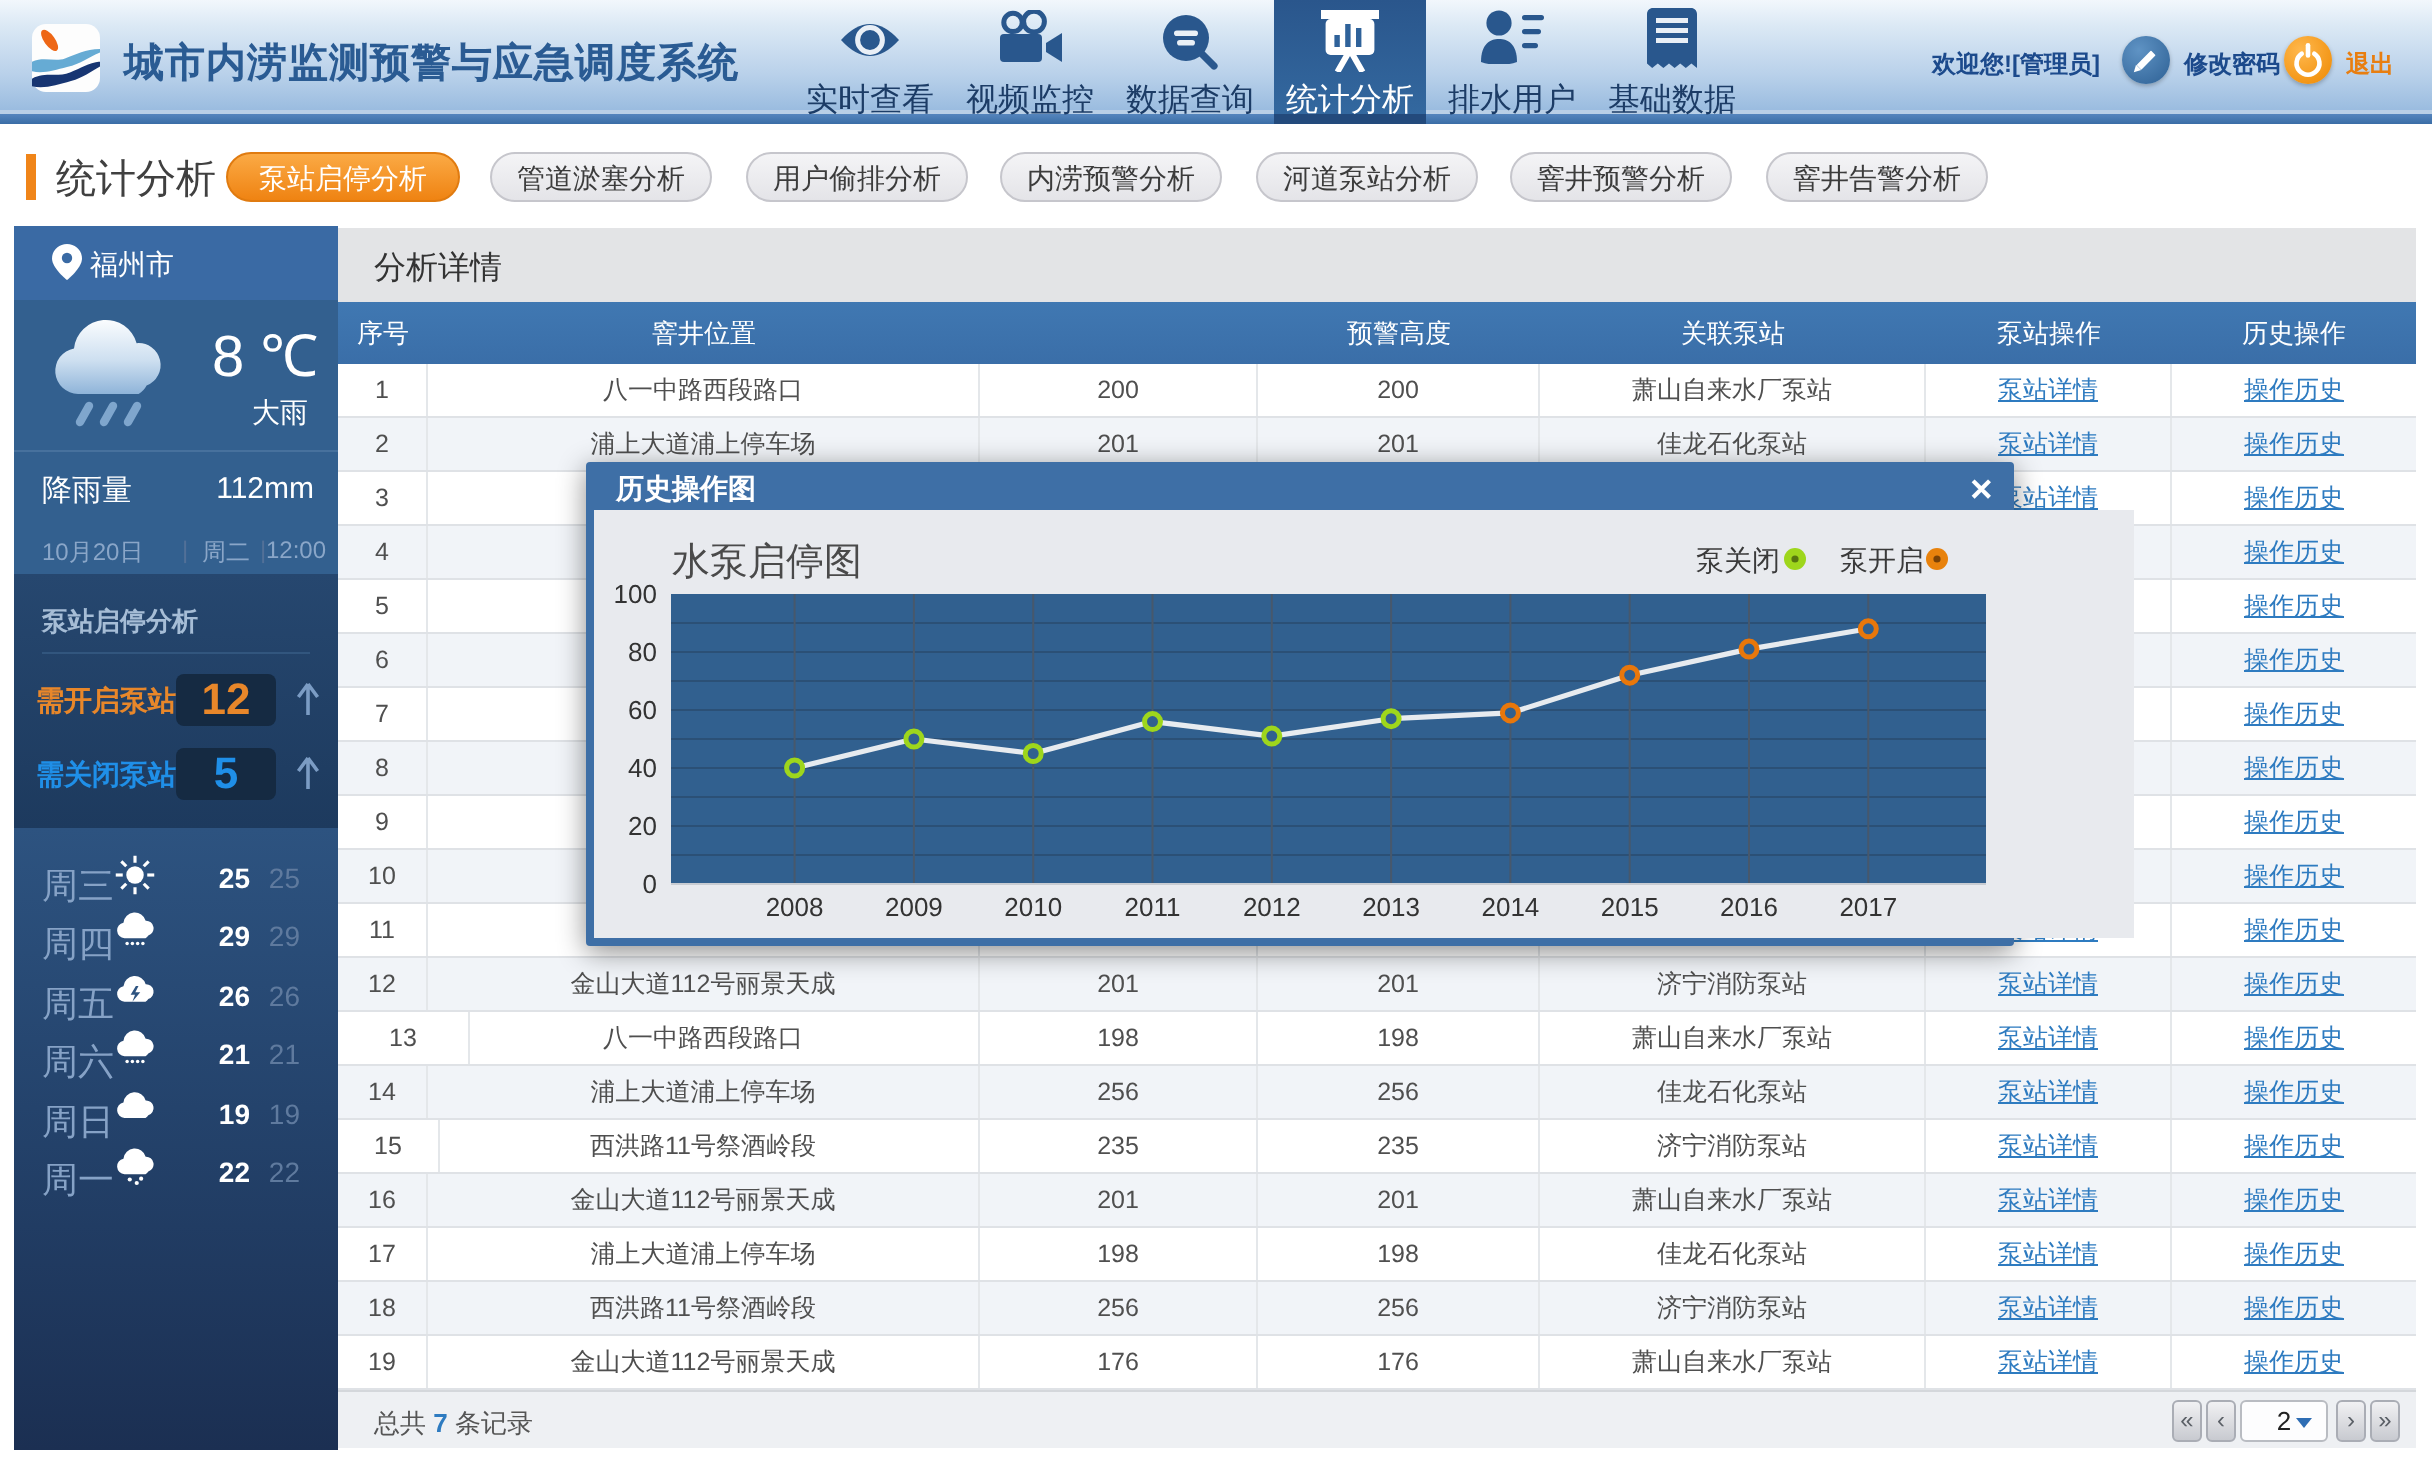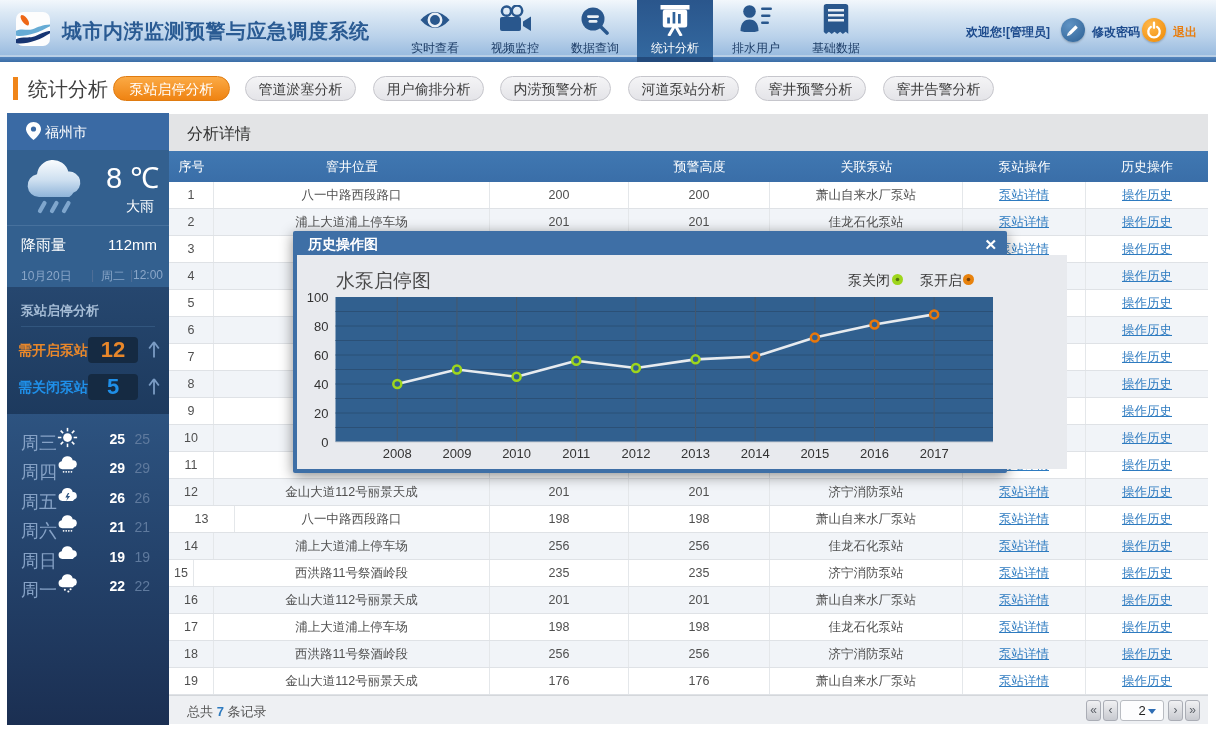--- a/index.html
+++ b/index.html
@@ -9,21 +9,21 @@
 
 
 #header { position:absolute; left:0; top:0; width:1216px; height:62px;
   background:linear-gradient(#f2f7fc 0%, #dce9f5 20%, #b9d1ea 60%, #99bbdf 90%, #96b8dc 100%); }
 #header .botline1 { position:absolute; left:0; top:55px; width:1216px; height:2px; background:#b9cfe6; }
 #header .botline2 { position:absolute; left:0; top:57px; width:1216px; height:5px;
   background:linear-gradient(#5585bd, #3a6da6); }
 #logo { position:absolute; left:16px; top:12px; width:34px; height:34px; }
 #title { position:absolute; left:62px; top:18px; font-size:20px; font-weight:bold; color:#2a5b93; letter-spacing:0.5px;}
 .navitem { position:absolute; top:0; width:80px; height:57px; text-align:center; }
-.navitem .nlabel { position:absolute; left:0; right:0; top:40px; font-size:12px; color:#1c3c66; }
+.navitem .nlabel { position:absolute; left:0; right:0; top:40px; font-size:16px; color:#1c3c66; }
 .navitem svg { position:absolute; left:50%; transform:translateX(-50%); top:8px; }
 .navitem.active { background:linear-gradient(#2a568c,#33689f); }
 .navitem.active::after { content:""; position:absolute; left:0; top:57px; width:100%; height:5px; background:#234a7c; }
 .navitem.active .nlabel { color:#fff; }
 #welcome { position:absolute; top:24px; left:966px; font-size:12px; color:#1c4a8c; font-weight:bold;}
 .cicon { position:absolute; top:18px; width:24px; height:24px; border-radius:50%; }
 #pwd-icon { left:1061px; background:radial-gradient(circle at 35% 30%, #5f93c4, #2d6094); box-shadow:0 1px 2px rgba(0,0,0,.25);}
 #pwd-txt { position:absolute; top:24px; left:1092px; font-size:12px; color:#1c4a8c; font-weight:bold;}
 #out-icon { left:1142px; background:radial-gradient(circle at 35% 30%, #ffb84d, #ee8800); box-shadow:0 1px 2px rgba(0,0,0,.25);}
 #out-txt { position:absolute; top:24px; left:1173px; font-size:12px; color:#e87e10; font-weight:bold;}
@@ -469,21 +469,21 @@
         <div class="trow alt" style="top:419px;">
           <div class="c" style="left:0;width:45px;">14</div>
           <div class="c" style="left:45px;width:276px;">浦上大道浦上停车场</div>
           <div class="c" style="left:321px;width:139px;">256</div>
           <div class="c" style="left:460px;width:141px;">256</div>
           <div class="c" style="left:601px;width:193px;">佳龙石化泵站</div>
           <div class="c" style="left:794px;width:123px;"><a class="lk">泵站详情</a></div>
           <div class="c" style="left:917px;width:122px;"><a class="lk">操作历史</a></div>
         </div>
         <div class="trow" style="top:446px;">
-          <div class="c" style="left:0;width:25px;">15</div>
+          <div class="c" style="left:0;width:51px;">15</div>
           <div class="c" style="left:45px;width:276px;">西洪路11号祭酒岭段</div>
           <div class="c" style="left:321px;width:139px;">235</div>
           <div class="c" style="left:460px;width:141px;">235</div>
           <div class="c" style="left:601px;width:193px;">济宁消防泵站</div>
           <div class="c" style="left:794px;width:123px;"><a class="lk">泵站详情</a></div>
           <div class="c" style="left:917px;width:122px;"><a class="lk">操作历史</a></div>
         </div>
         <div class="trow alt" style="top:473px;">
           <div class="c" style="left:0;width:45px;">16</div>
           <div class="c" style="left:45px;width:276px;">金山大道112号丽景天成</div>

